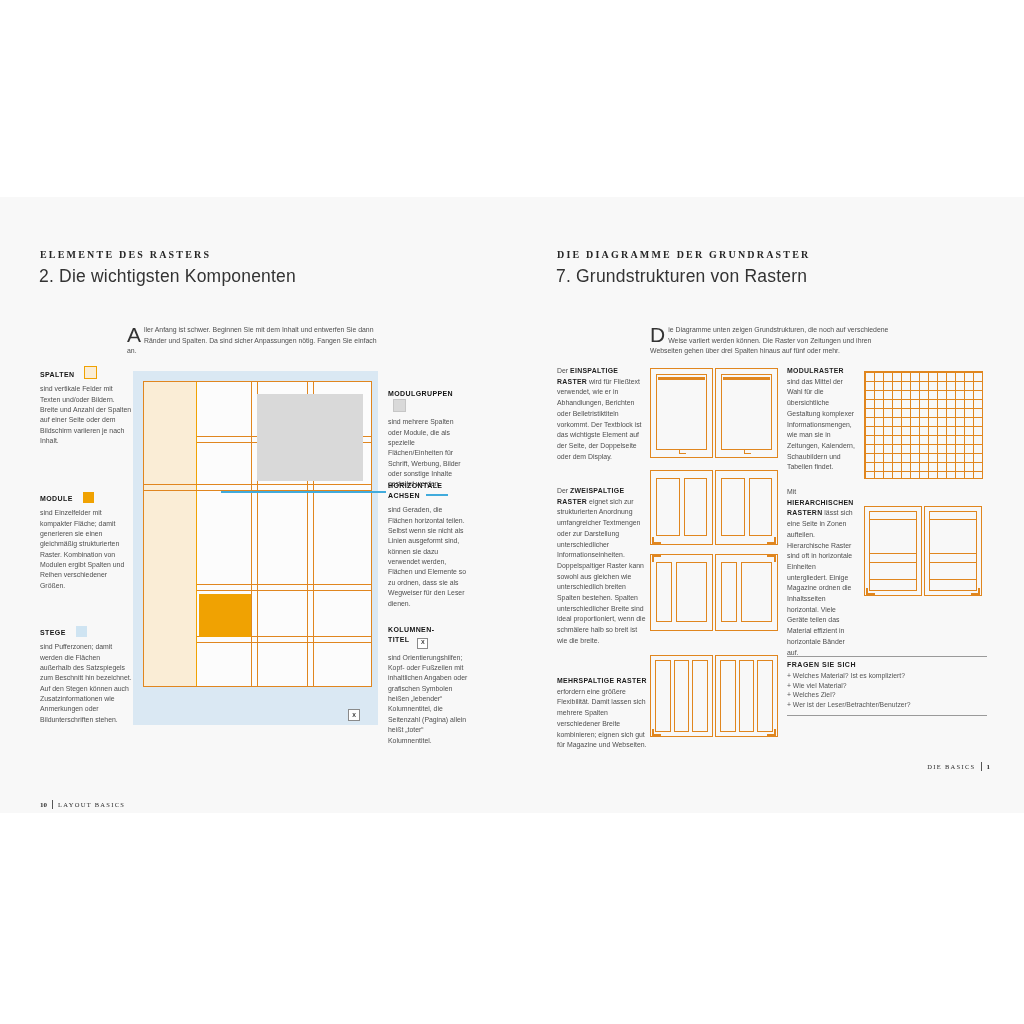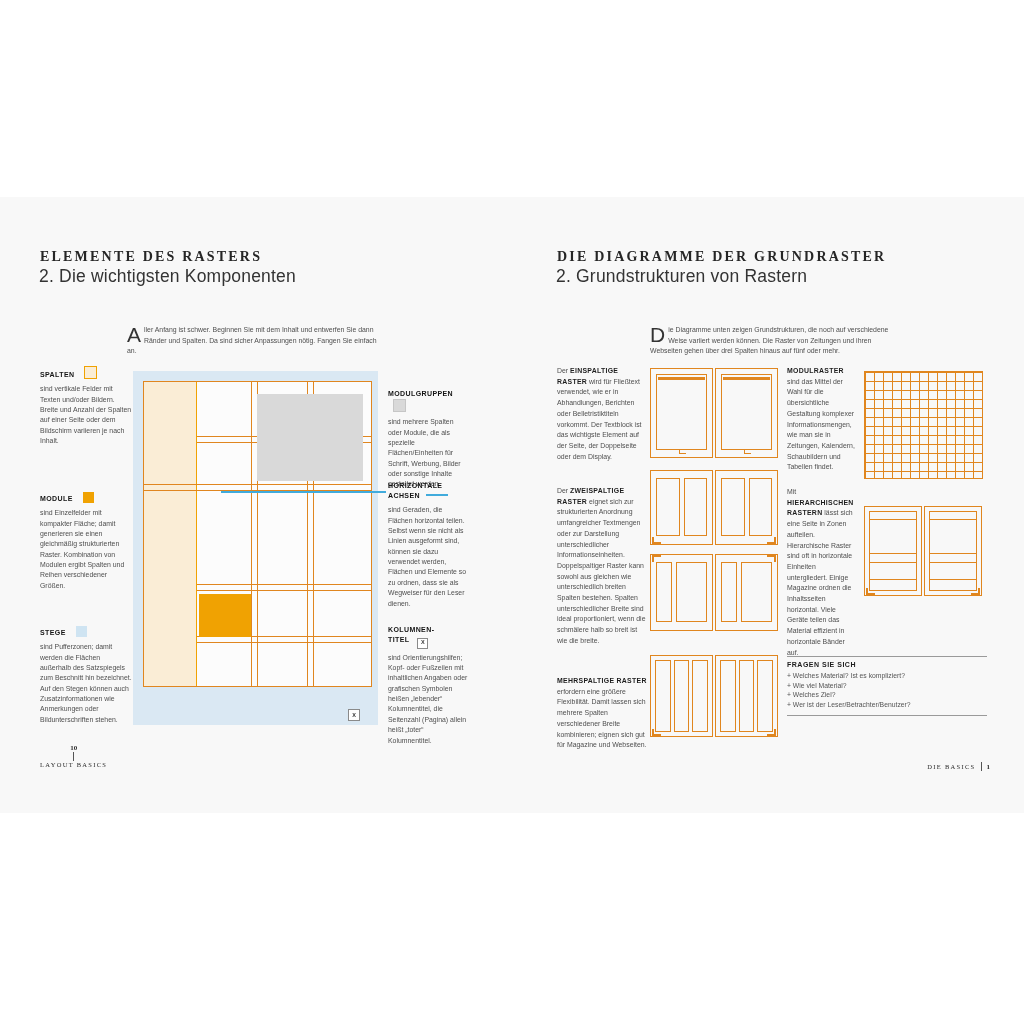--- a/index.html
+++ b/index.html
@@ -2,21 +2,21 @@
 <html style="--orange-line: #E0861F; --orange-fill: #F0A202; --cream-fill: #FAEDD6; --blue-fill: #DAE8F3; --gray-fill: #D9D9D9; --axis-blue: #41ABDC; --page-bg: #F8F8F8;"><head>
 <meta charset="utf-8">
 <style>
   html,body{margin:0;padding:0;}
   body{width:1024px;height:1024px;position:relative;background:#ffffff;
        font-family:"Liberation Sans",sans-serif;-webkit-font-smoothing:antialiased;}
   .band{position:absolute;left:0;top:197px;width:1024px;height:616px;background:var(--page-bg,#f8f8f8);}
   .abs{position:absolute;}
 
   
-  .eyebrow{font-family:"Liberation Serif",serif;font-weight:bold;font-size:14px;
+  .eyebrow{font-family:"Liberation Serif",serif;font-weight:bold;font-size:10px;
            letter-spacing:2.2px;color:#262626;}
   .title{font-size:17.5px;font-weight:400;color:#333;letter-spacing:0.2px;}
   .intro{width:255px;font-size:6.9px;line-height:1.55;color:#4e4e4e;}
   .dropcap{float:left;font-size:21px;line-height:17px;margin:1px 3px 0 0;color:#333;}
   .term-h{font-size:7px;font-weight:bold;letter-spacing:0.4px;color:#141414;line-height:1.45;}
   .term-p{font-size:6.9px;line-height:1.5;color:#4e4e4e;margin-top:4px;}
   .bodycol{font-size:6.9px;line-height:1.55;color:#4e4e4e;}
   .bodycol b, .term-b{font-weight:bold;color:#1d1d1d;letter-spacing:0.3px;}
   .footer{font-family:"Liberation Serif",serif;font-size:7px;color:#2c2c2c;
           display:flex;align-items:center;}
@@ -148,28 +148,28 @@
 </div>
 
 <div class="abs" style="left:388px;top:625px;width:80px;">
   <div class="term-h">
     <span style="display:block;">KOLUMNEN-</span>
     <span>TITEL</span><span class="xbox">X</span>
   </div>
   <div class="term-p">sind Orientierungshilfen; Kopf- oder Fußzeilen mit inhaltlichen Angaben oder grafischen Symbolen heißen „lebender“ Kolumnentitel, die Seitenzahl (Pagina) allein heißt „toter“ Kolumnentitel.</div>
 </div>
 
-<div class="abs footer" style="left:40px;top:744px;flex-direction:column;">
+<div class="abs footer" style="left:40px;top:800px;">
   <span class="pnum">10</span>
   <span class="fdiv"></span>
   <span class="ftitle">LAYOUT BASICS</span>
 </div>
 
 <div class="abs eyebrow" style="left:557px;top:249px;">DIE DIAGRAMME DER GRUNDRASTER</div>
-<div class="abs title" style="left:556px;top:266px;">2. Grundstrukturen von Rastern</div>
+<div class="abs title" style="left:556px;top:266px;">7. Grundstrukturen von Rastern</div>
 
 <div class="abs intro" style="left:650px;top:325px;">
   <span class="dropcap">D</span><span>ie Diagramme unten zeigen Grundstrukturen, die noch auf verschiedene Weise variiert werden können. Die Raster von Zeitungen und ihren Webseiten gehen über drei Spalten hinaus auf fünf oder mehr.</span>
 </div>
 
 <div class="abs bodycol" style="left:557px;top:366px;width:90px;">
   <span>Der </span><b>EINSPALTIGE RASTER</b><span> wird für Fließtext verwendet, wie er in Abhandlungen, Berichten oder Belletristiktiteln vorkommt. Der Textblock ist das wichtigste Element auf der Seite, der Doppelseite oder dem Display.</span>
 </div>
 <div class="abs bodycol" style="left:557px;top:486px;width:90px;">
   <span>Der </span><b>ZWEISPALTIGE RASTER</b><span> eignet sich zur strukturierten Anordnung umfangreicher Textmengen oder zur Darstellung unterschiedlicher Informationseinheiten. Doppelspaltiger Raster kann sowohl aus gleichen wie unterschiedlich breiten Spalten bestehen. Spalten unterschiedlicher Breite sind ideal proportioniert, wenn die schmälere halb so breit ist wie die breite.</span>

